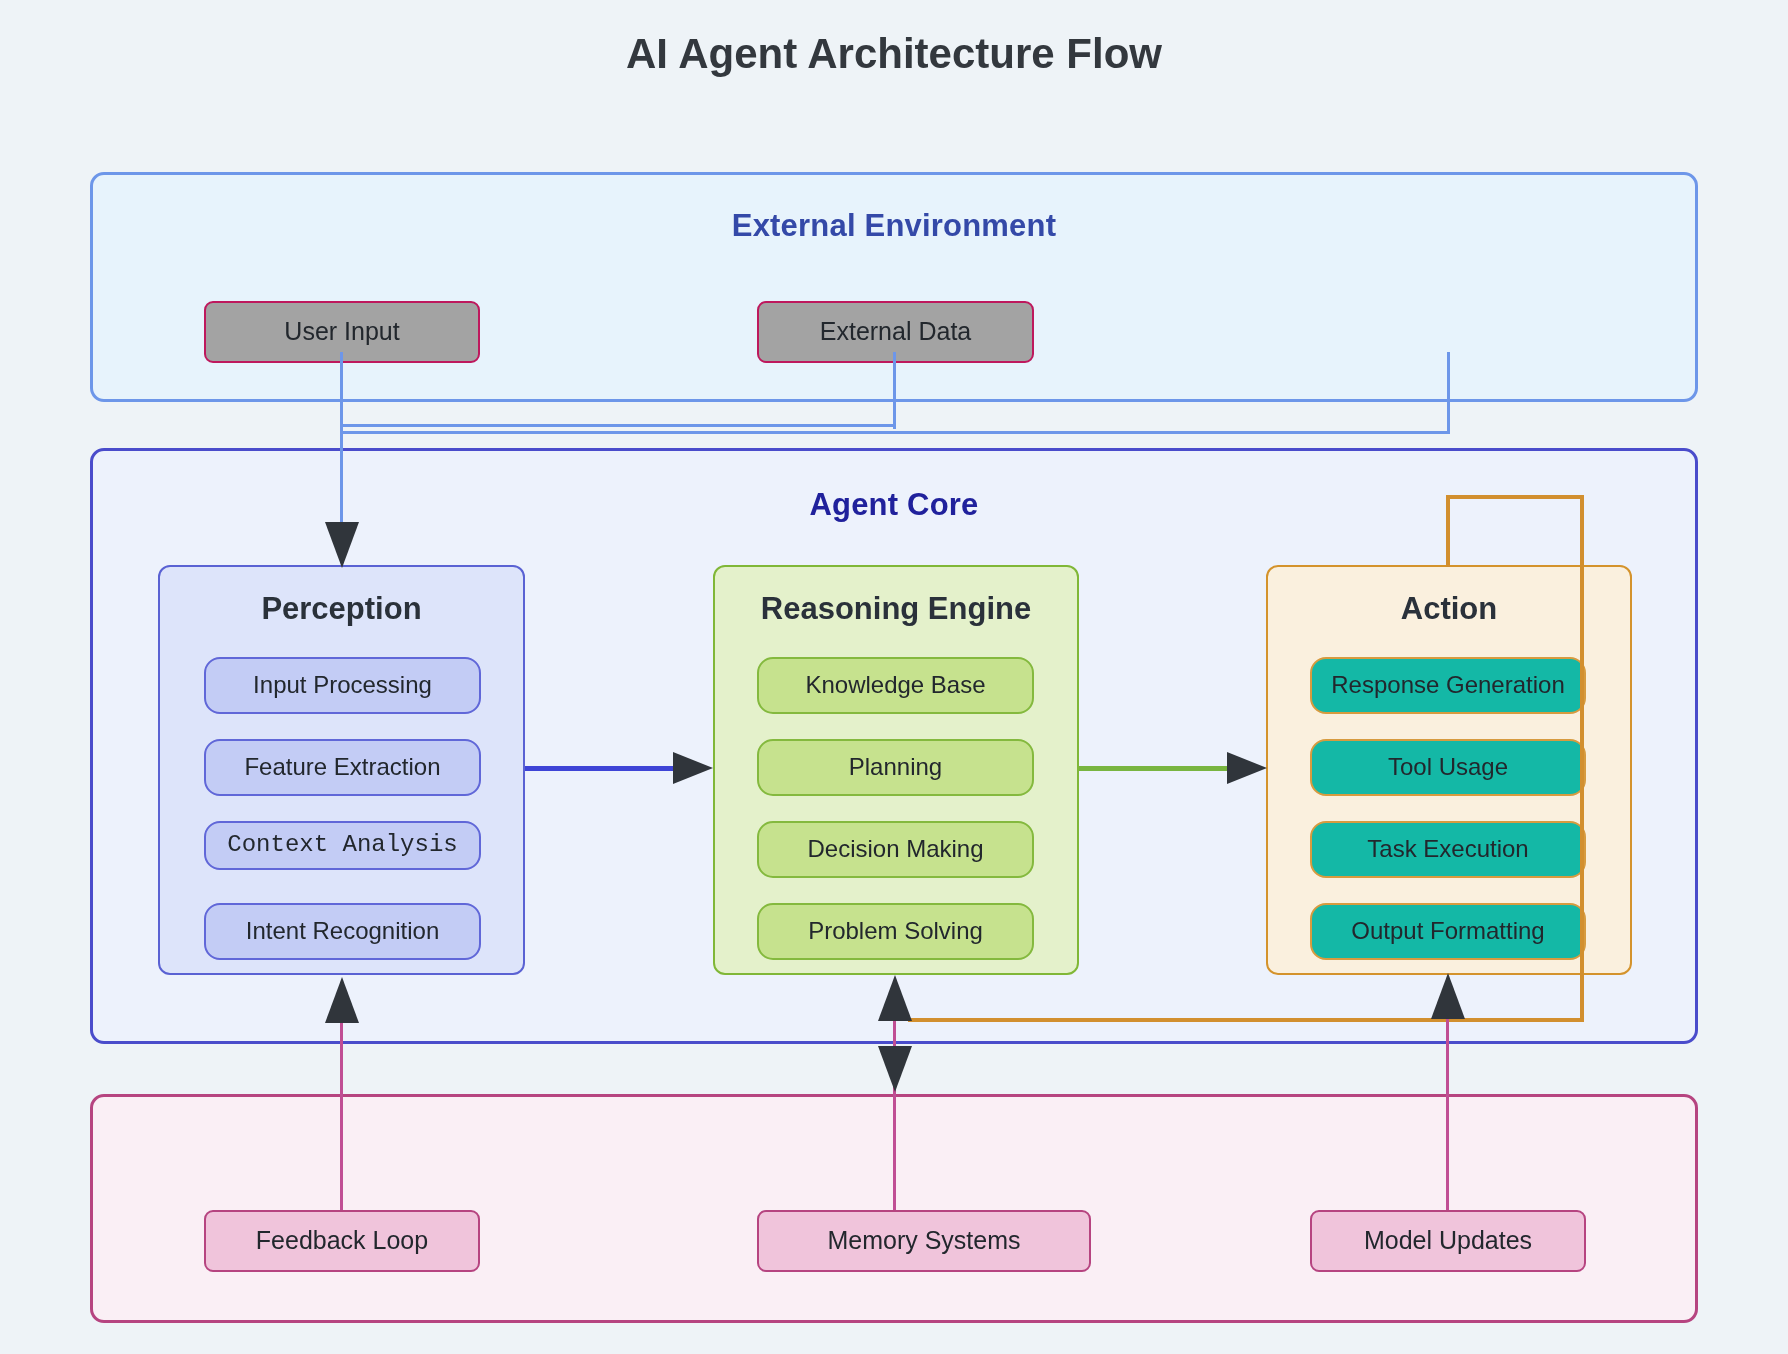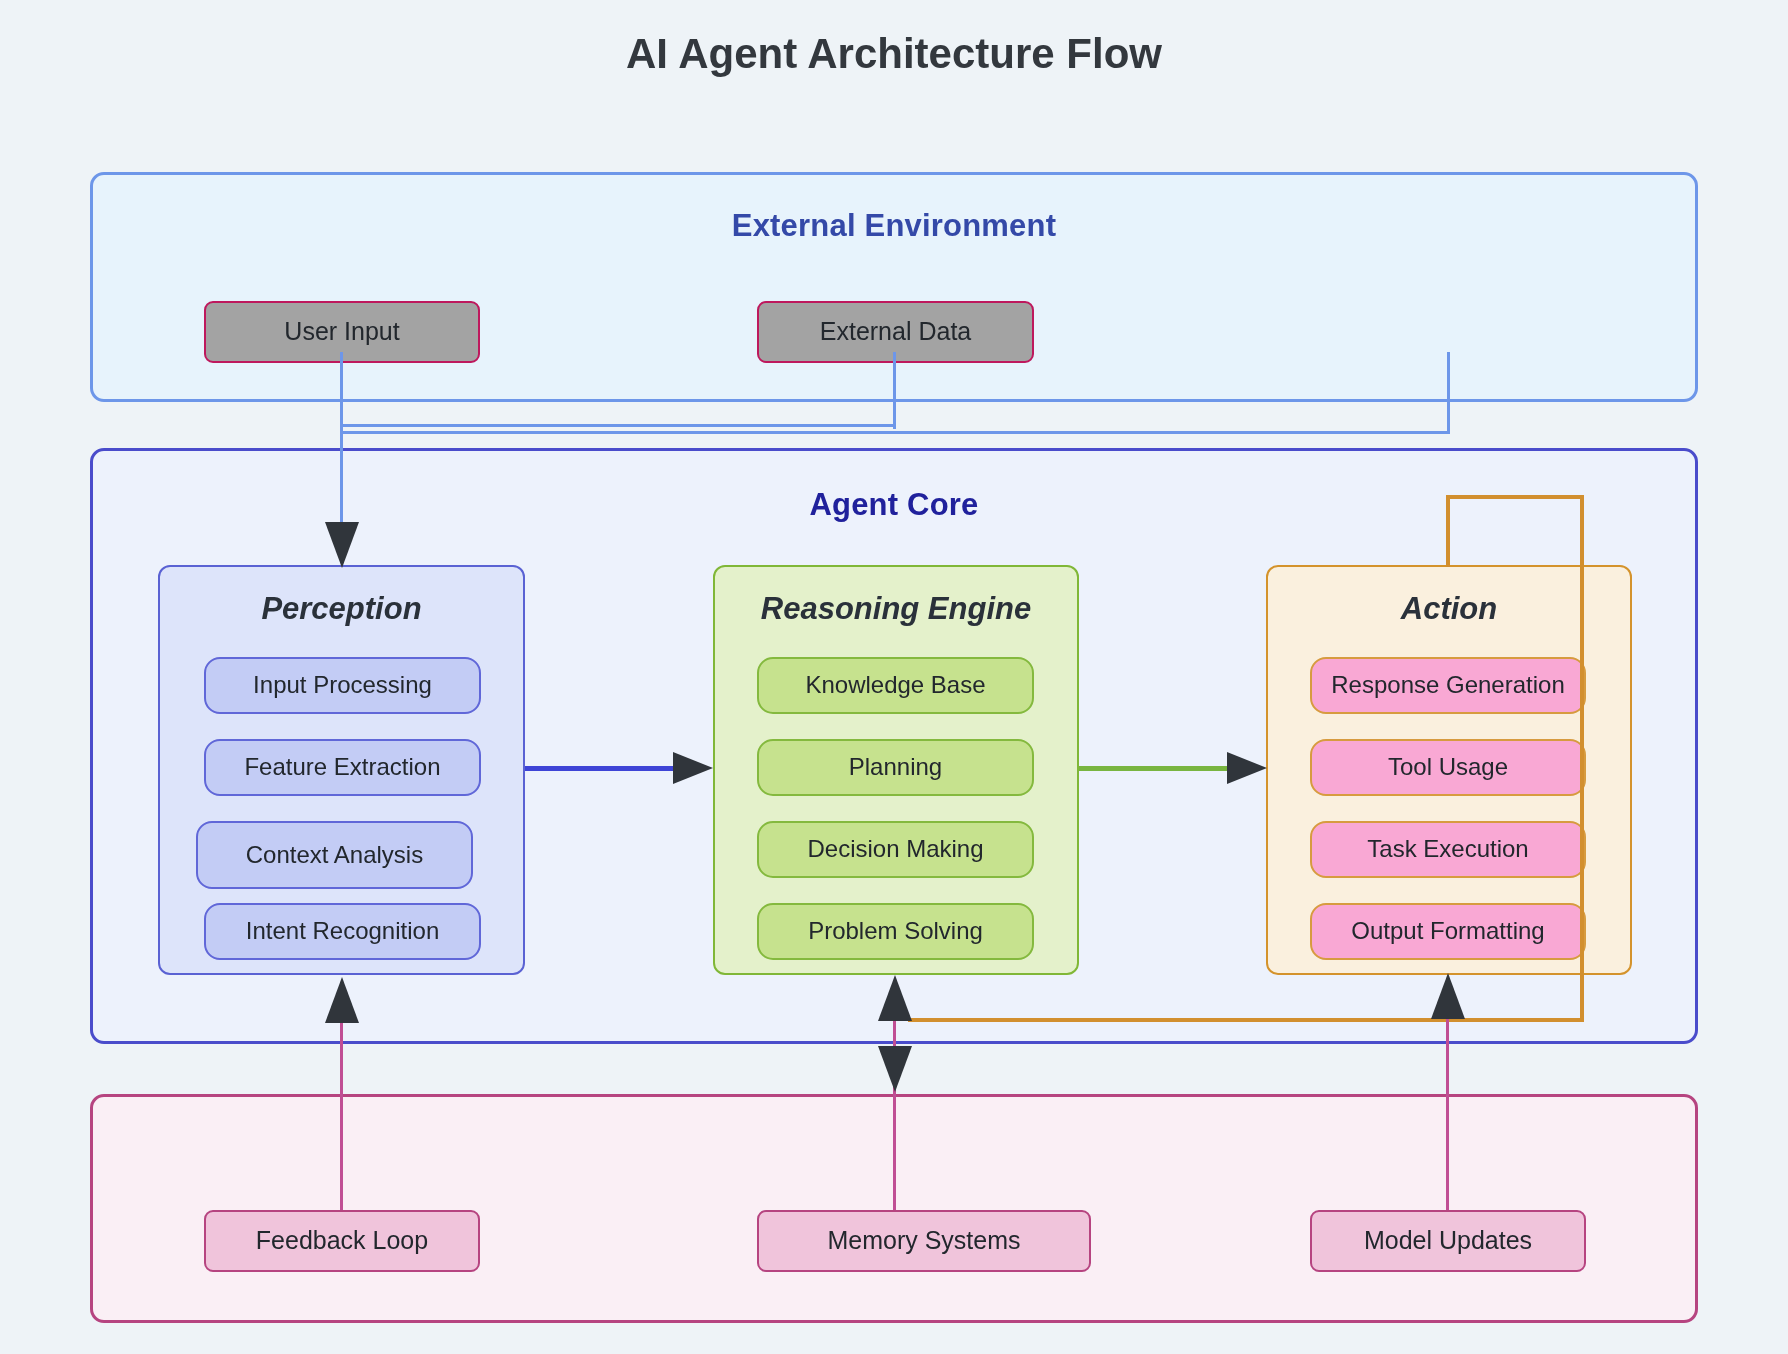--- a/index.html
+++ b/index.html
@@ -4,31 +4,31 @@
 <style>
   html,body{margin:0;padding:0;}
   body{background:#eef3f7;font-family:"Liberation Sans","DejaVu Sans",sans-serif;}
   #canvas{position:relative;width:1788px;height:1354px;background:#eef3f7;overflow:hidden;}
 
   .panel{position:absolute;box-sizing:border-box;border-radius:14px;}
   .panel-title{position:absolute;left:90px;width:1608px;text-align:center;
                font-weight:bold;font-size:31px;letter-spacing:0.2px;}
 
   .subpanel{position:absolute;box-sizing:border-box;border-radius:12px;}
-  .subheading{position:absolute;text-align:center;font-weight:bold;font-size:31px;color:#2a313a;font-style:italic;}
+  .subheading{position:absolute;text-align:center;font-weight:bold;font-size:31px;color:#2a313a;}
 
   .node{position:absolute;box-sizing:border-box;border-radius:9px;
         display:flex;align-items:center;justify-content:center;
         font-size:25px;color:#22272d;text-align:center;line-height:1.1;}
   .inner{font-size:24px;border-radius:16px;}
 
   .env-node{background:#a3a3a3;border:2px solid #be185d;margin-top:11px;}
   .perc-node{background:#c3ccf5;border:2px solid #6067d8;}
   .reas-node{background:#c6e28e;border:2px solid #84b93e;}
-  .act-node{background:#f9a8d4;border:2px solid #d79b3f;}
+  .act-node{background:#14b8a6;border:2px solid #d79b3f;}
   .learn-node{background:#f0c4db;border:2px solid #b64480;}
 
   .edge{position:absolute;}
   .e-env{background:#6d96e9;}
   .e-blue{background:#3e44d6;}
   .e-green{background:#79b540;}
   .e-orange{background:#d28f2e;}
   .e-pink{background:#c04e94;}
 
   .ah{position:absolute;width:0;height:0;}
@@ -52,21 +52,21 @@
 
   <div class="subpanel" style="left:158px;top:565px;width:367px;height:410px;background:#dde4fa;border:2px solid #5a62d3;"></div>
   <div class="subpanel" style="left:713px;top:565px;width:366px;height:410px;background:#e4f1cb;border:2px solid #80b737;"></div>
   <div class="subpanel" style="left:1266px;top:565px;width:366px;height:410px;background:#faf0de;border:2px solid #d4932c;"></div>
 
   <div class="node env-node" style="left:204px;top:290px;width:276px;height:62px;">User Input</div>
   <div class="node env-node" style="left:757px;top:290px;width:277px;height:62px;">External Data</div>
 
   <div class="node inner perc-node" style="left:204px;top:657px;width:277px;height:57px;">Input Processing</div>
   <div class="node inner perc-node" style="left:204px;top:739px;width:277px;height:57px;">Feature Extraction</div>
-  <div class="node inner perc-node" style="left:196px;top:821px;width:277px;height:68px;">Context Analysis</div>
+  <div class="node inner perc-node" style="left:204px;top:821px;width:277px;height:49px;font-family:Liberation Mono, monospace;">Context Analysis</div>
   <div class="node inner perc-node" style="left:204px;top:903px;width:277px;height:57px;">Intent Recognition</div>
 
   <div class="node inner reas-node" style="left:757px;top:657px;width:277px;height:57px;">Knowledge Base</div>
   <div class="node inner reas-node" style="left:757px;top:739px;width:277px;height:57px;">Planning</div>
   <div class="node inner reas-node" style="left:757px;top:821px;width:277px;height:57px;">Decision Making</div>
   <div class="node inner reas-node" style="left:757px;top:903px;width:277px;height:57px;">Problem Solving</div>
 
   <div class="node inner act-node" style="left:1310px;top:657px;width:276px;height:57px;">Response Generation</div>
   <div class="node inner act-node" style="left:1310px;top:739px;width:276px;height:57px;">Tool Usage</div>
   <div class="node inner act-node" style="left:1310px;top:821px;width:276px;height:57px;">Task Execution</div>

